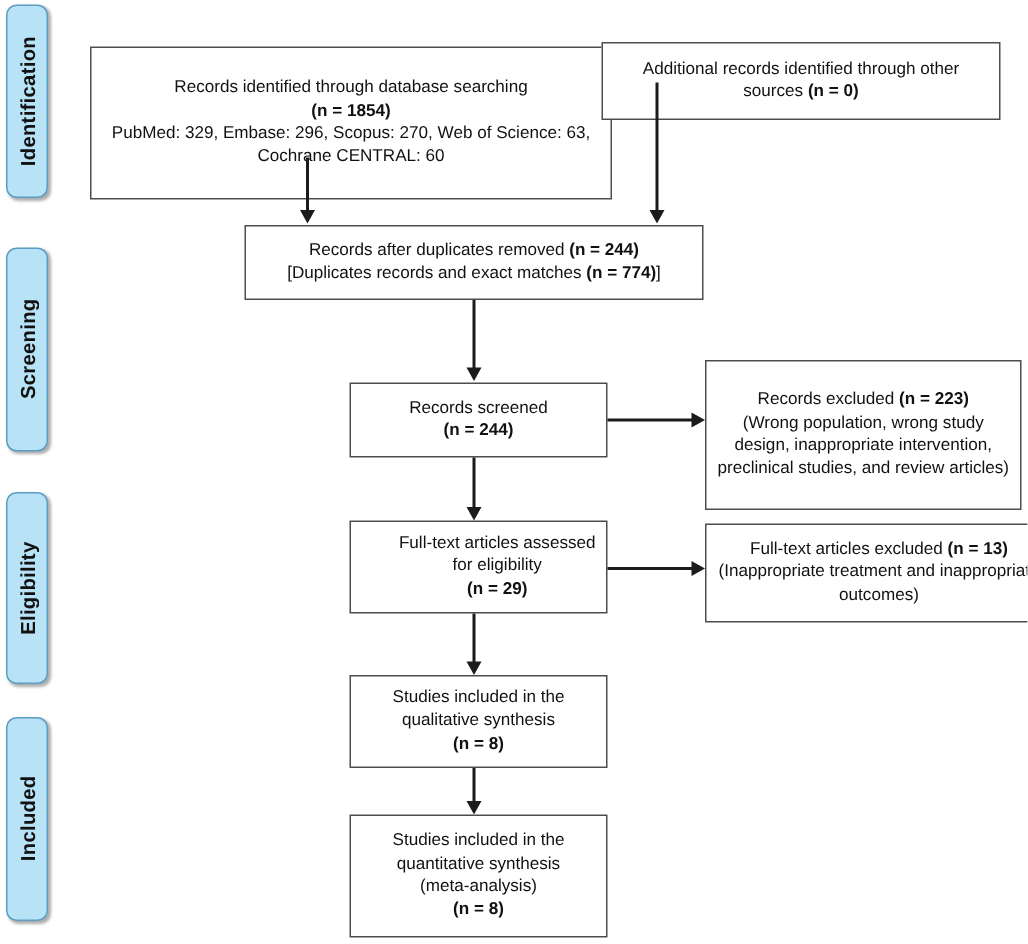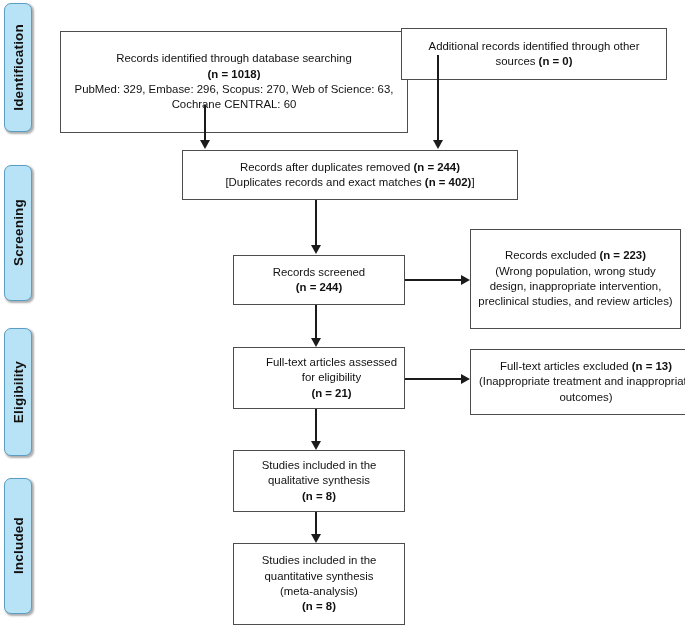--- a/index.html
+++ b/index.html
@@ -97,62 +97,62 @@
   <div class="stage-pill" style="left:4px; top:328px; width:28px; height:128px;">
     <span class="stage-text">Eligibility</span>
   </div>
 
   <div class="stage-pill" style="left:4px; top:478px; width:28px; height:136px;">
     <span class="stage-text">Included</span>
   </div>
 
   <div class="flow-box" style="left:60px; top:3px; width:348px; height:102px;margin-top:28px;">
     <span class="box-text">Records identified through database searching
-<b>(n = 1018)</b>
+<b>(n = 1854)</b>
 PubMed: 329, Embase: 296, Scopus: 270, Web of Science: 63, Cochrane CENTRAL: 60</span>
   </div>
 
   <div class="flow-box" style="left:401px; top:3px; width:266px; height:52px;margin-top:25px;">
     <span class="box-text">Additional records identified through other sources <b>(n = 0)</b></span>
   </div>
 
   <div class="conn conn-v" style="left:204px; top:105px; height:37px;"></div>
   <div class="arrowhead-down" style="left:200px; top:140px;"></div>
 
   <div class="conn conn-v" style="left:437px; top:55px; height:87px;"></div>
   <div class="arrowhead-down" style="left:433px; top:140px;"></div>
 
-  <div class="flow-box" style="left:163px; top:150px; width:336px; height:50px;margin-left:19px;">
+  <div class="flow-box" style="left:163px; top:150px; width:306px; height:50px;">
     <span class="box-text">Records after duplicates removed <b>(n = 244)</b>
-[Duplicates records and exact matches <b>(n = 402)</b>]</span>
+[Duplicates records and exact matches <b>(n = 774)</b>]</span>
   </div>
 
   <div class="conn conn-v" style="left:315px; top:200px; height:47px;"></div>
   <div class="arrowhead-down" style="left:311px; top:245px;"></div>
 
   <div class="flow-box" style="left:233px; top:255px; width:172px; height:50px;">
     <span class="box-text">Records screened
 <b>(n = 244)</b></span>
   </div>
 
   <div class="conn conn-h" style="left:405px; top:279px; width:58px;"></div>
   <div class="arrowhead-right" style="left:461px; top:274.5px;"></div>
 
-  <div class="flow-box" style="left:470px; top:229px; width:211px; height:100px;">
+  <div class="flow-box" style="left:470px; top:240px; width:211px; height:100px;">
     <span class="box-text">Records excluded <b>(n = 223)</b>
 (Wrong population, wrong study design, inappropriate intervention, preclinical studies, and review articles)</span>
   </div>
 
   <div class="conn conn-v" style="left:315px; top:305px; height:35px;"></div>
   <div class="arrowhead-down" style="left:311px; top:338px;"></div>
 
   <div class="flow-box" style="left:233px; top:347px; width:172px; height:62px;justify-content:flex-end;">
     <span class="box-text">Full-text articles assessed
 for eligibility
-<b>(n = 21)</b></span>
+<b>(n = 29)</b></span>
   </div>
 
   <div class="conn conn-h" style="left:405px; top:378px; width:58px;"></div>
   <div class="arrowhead-right" style="left:461px; top:373.5px;"></div>
 
   <div class="flow-box" style="left:470px; top:349px; width:232px; height:66px;">
     <span class="box-text">Full-text articles excluded <b>(n = 13)</b>
 (Inappropriate treatment and inappropriate outcomes)</span>
   </div>
 

